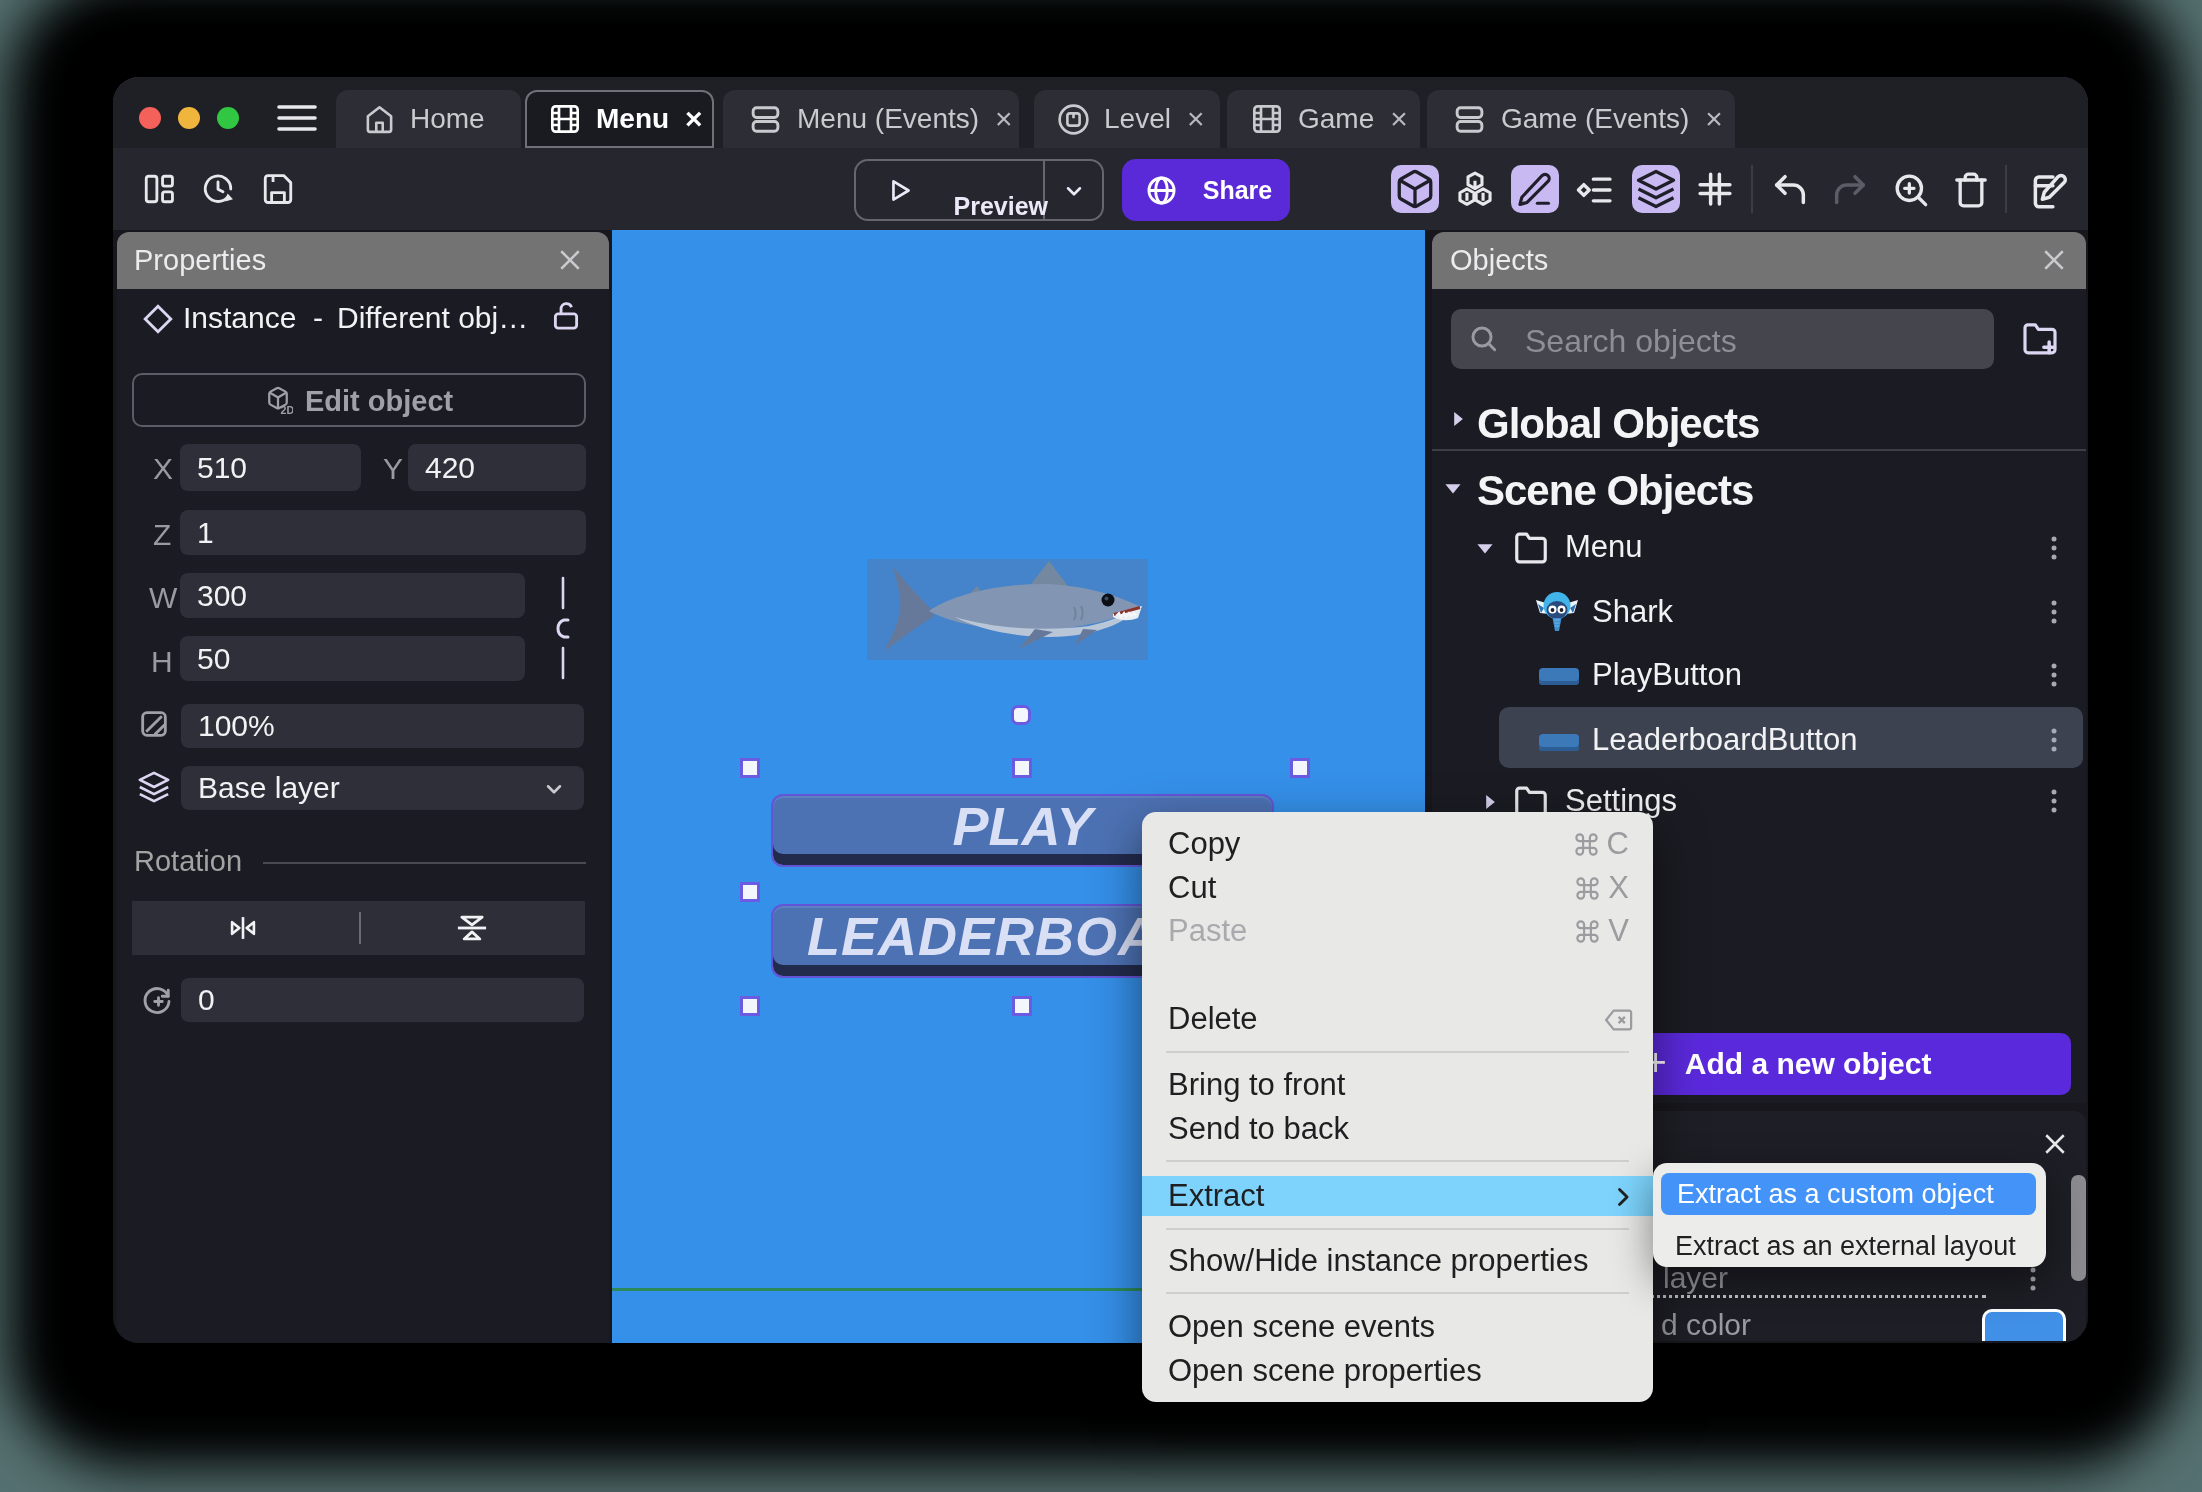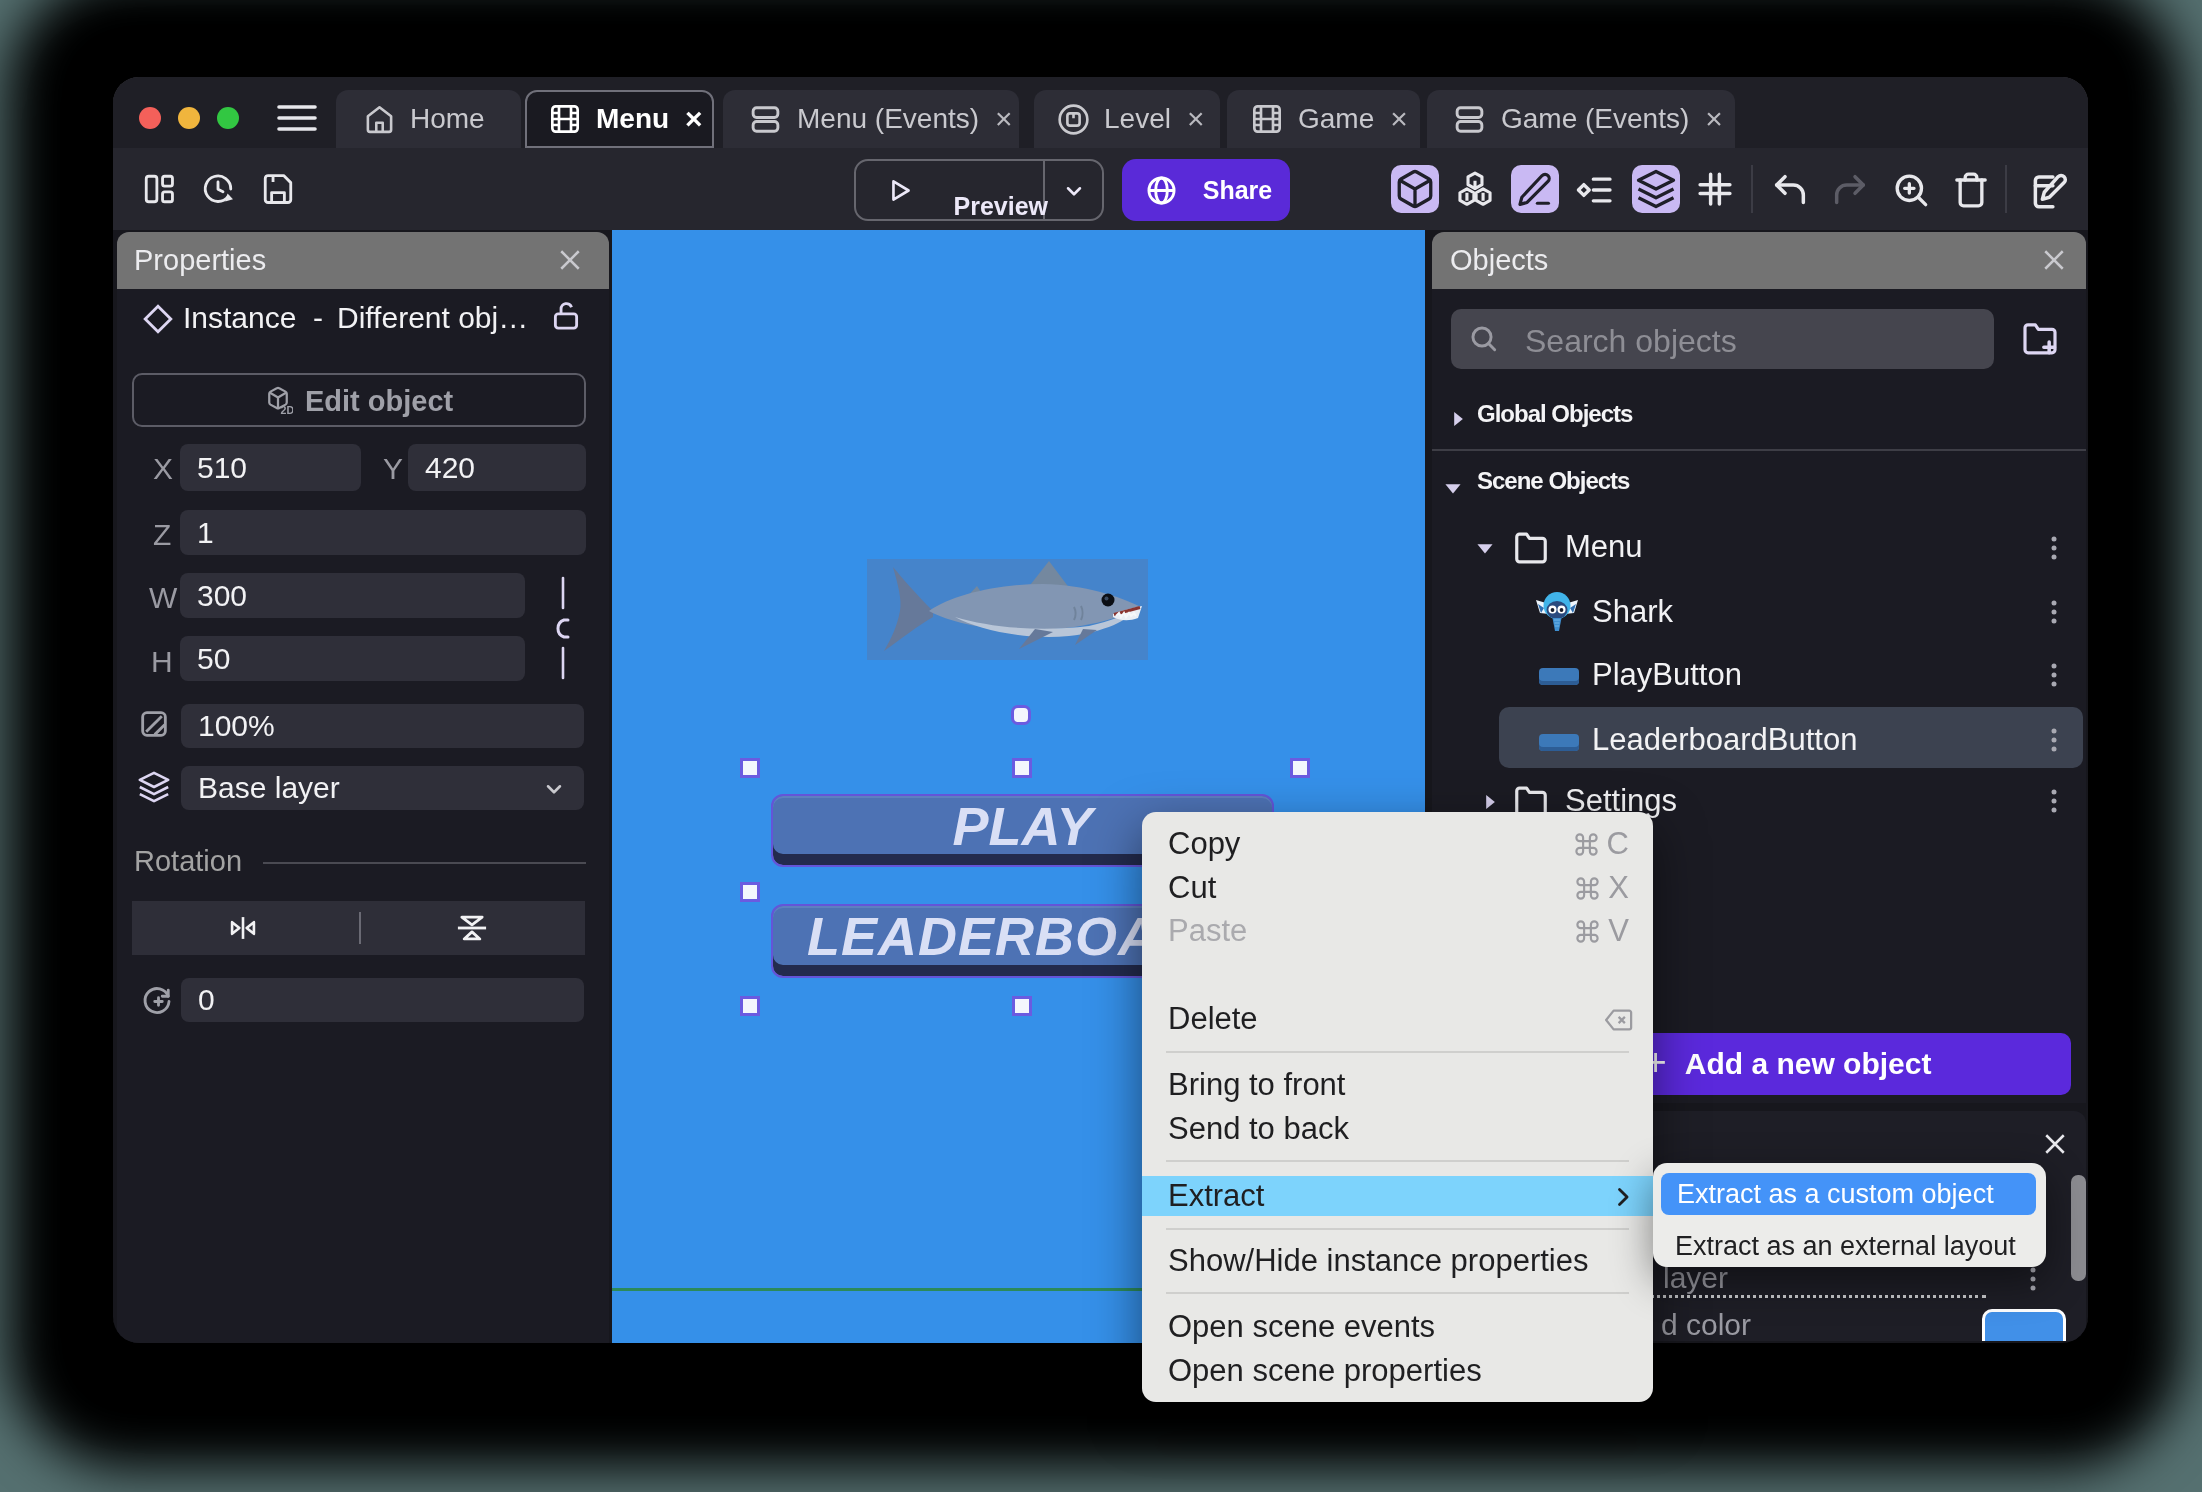--- a/index.html
+++ b/index.html
@@ -12,21 +12,21 @@
   .toolbar { position:absolute; left:0; top:71px; width:1975px; height:82px; background:#26262e; }
   .light { position:absolute; top:30px; width:22px; height:22px; border-radius:50%; }
   .tab { position:absolute; top:13px; height:58px; border-radius:12px 12px 0 0; background:#2d2d36; color:#c9c9ce; font-size:28px; display:flex; align-items:center; }
   .tab svg { flex:0 0 auto; }
   .tab .x { color:#b9b9bf; font-size:30px; margin-left:16px; }
   .card { position:absolute; background:#1b1b23; }
   .chead { position:absolute; left:0; top:0; right:0; height:57px; background:#737373; border-radius:12px 12px 0 0; color:#ececef; font-size:29px; }
   .inp { position:absolute; background:#2f2f39; border-radius:8px; color:#f2f2f4; font-size:30px; display:flex; align-items:center; padding-left:17px; }
   .lbl { position:absolute; color:#9a9aa2; font-size:30px; }
   .trow { position:absolute; color:#f2f2f4; font-size:31px; }
-  .sect { position:absolute; color:#f4f4f6; font-size:24px; font-weight:bold; letter-spacing:-1px; }
+  .sect { position:absolute; color:#f4f4f6; font-size:42px; font-weight:bold; letter-spacing:-1px; }
   .mi { position:absolute; left:0; width:511px; height:44px; color:#1f1f21; font-size:31px; line-height:44px; padding-left:26px; }
   .mi .sc { position:absolute; right:24px; top:0; color:#9b9ba0; }
   .msep { position:absolute; left:24px; right:24px; height:1.5px; background:#cfcfcd; }
 </style>
 </head>
 <body>
 <div class="shadow"></div>
 <div class="win">
   <div class="titlebar"></div>
   <div class="toolbar"></div>

